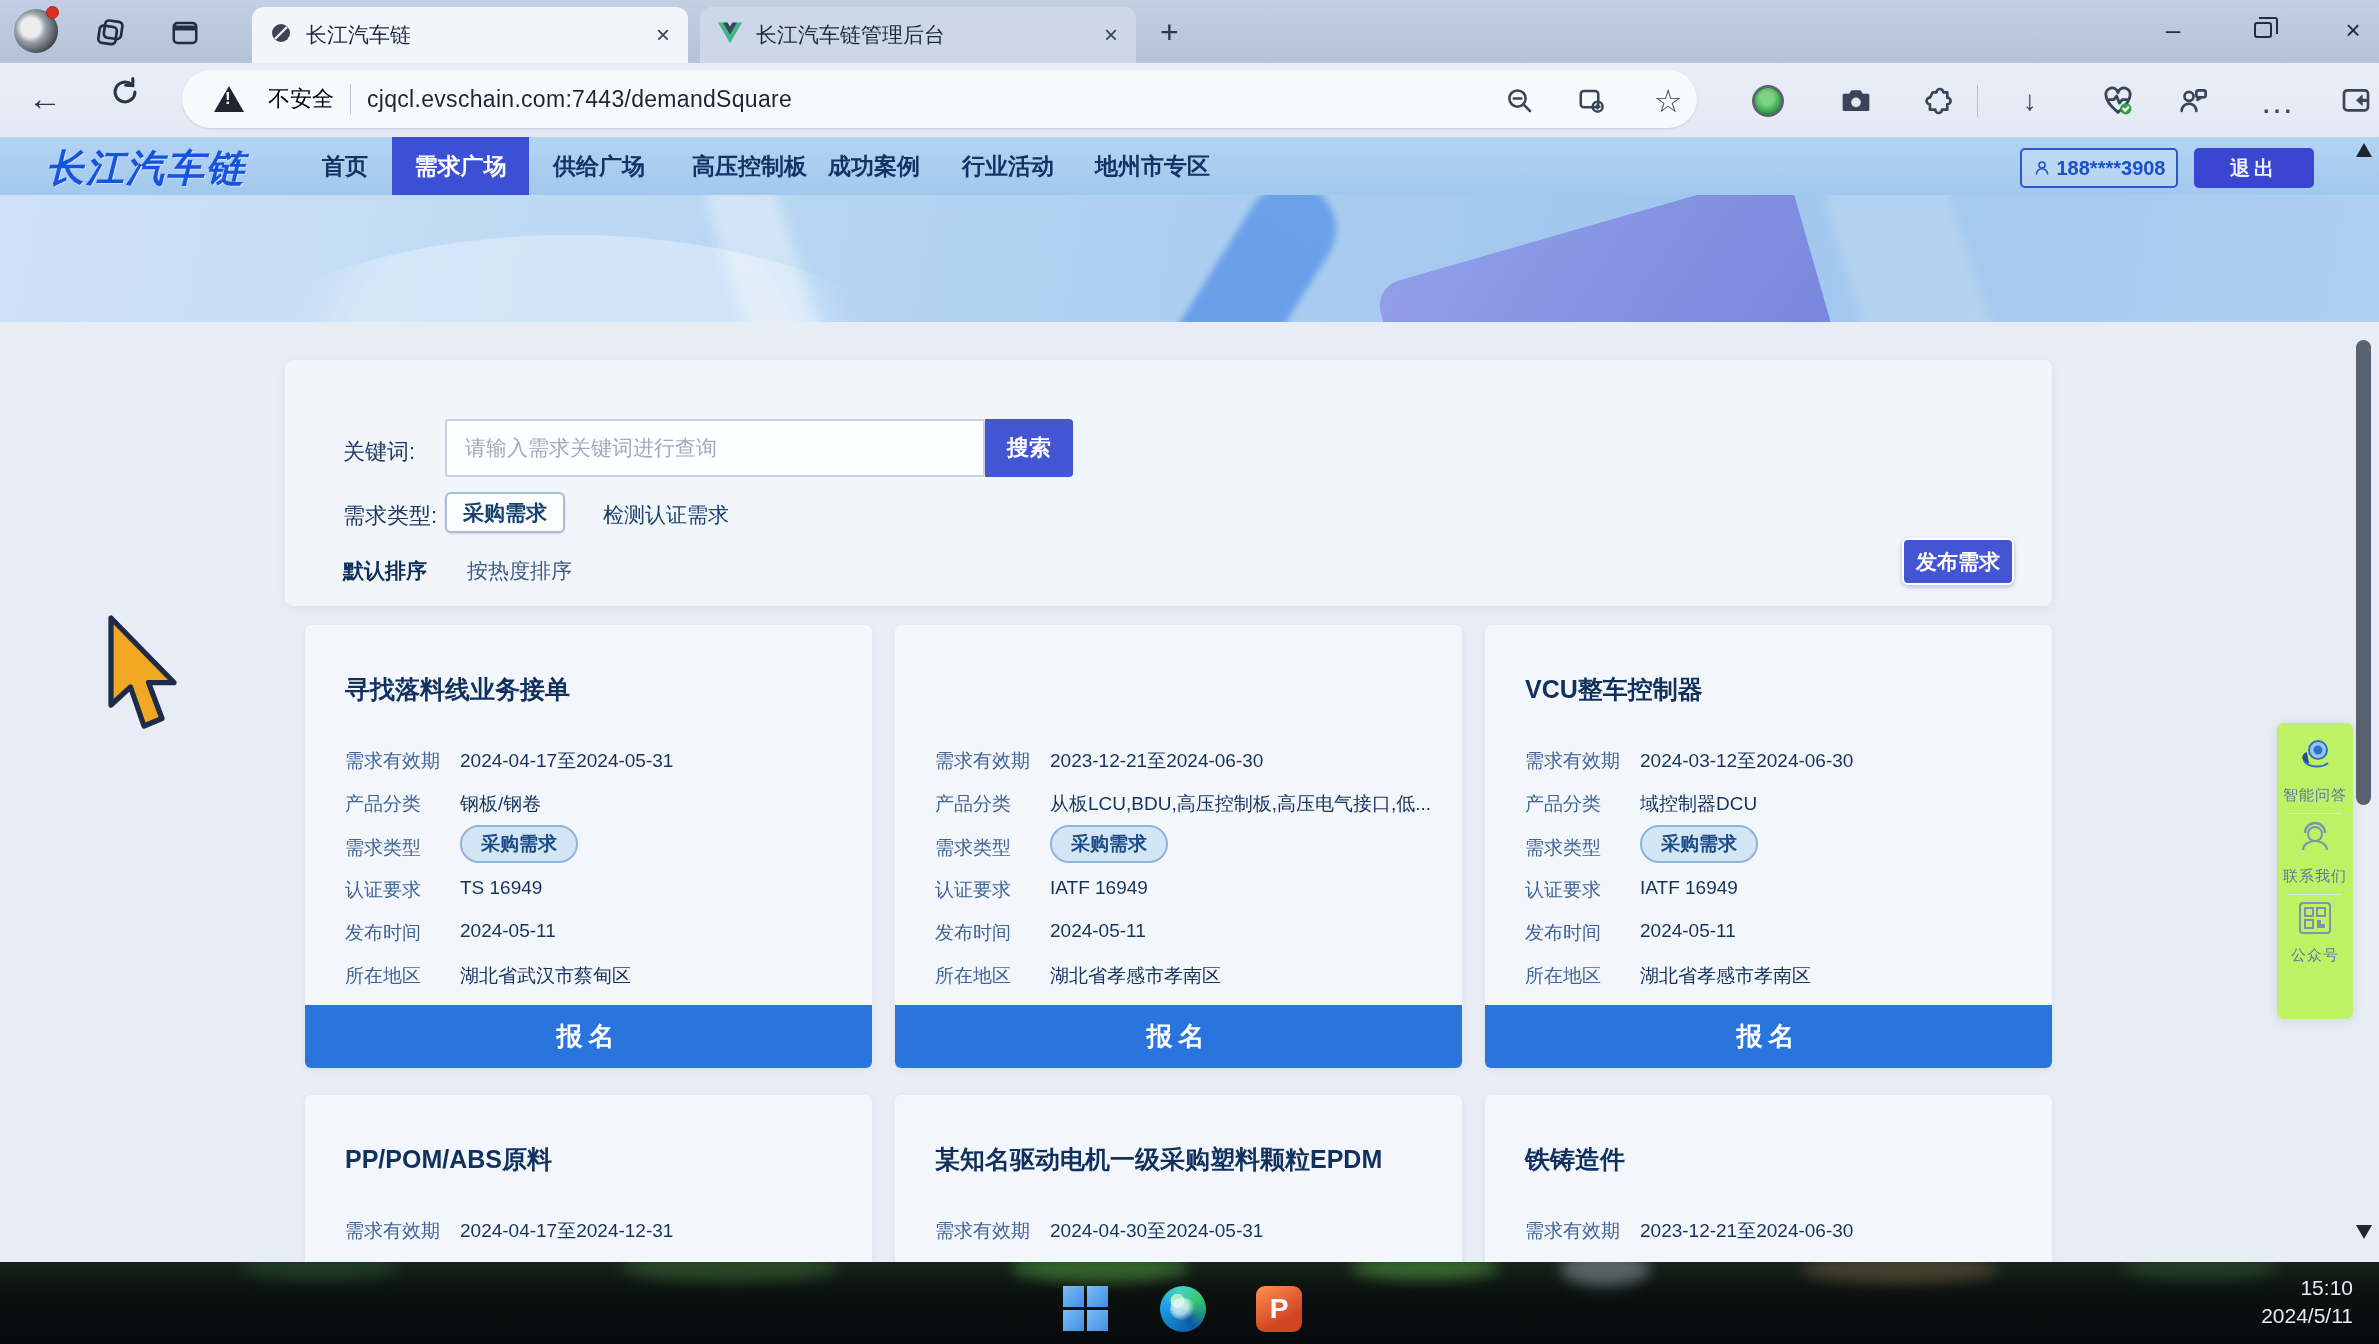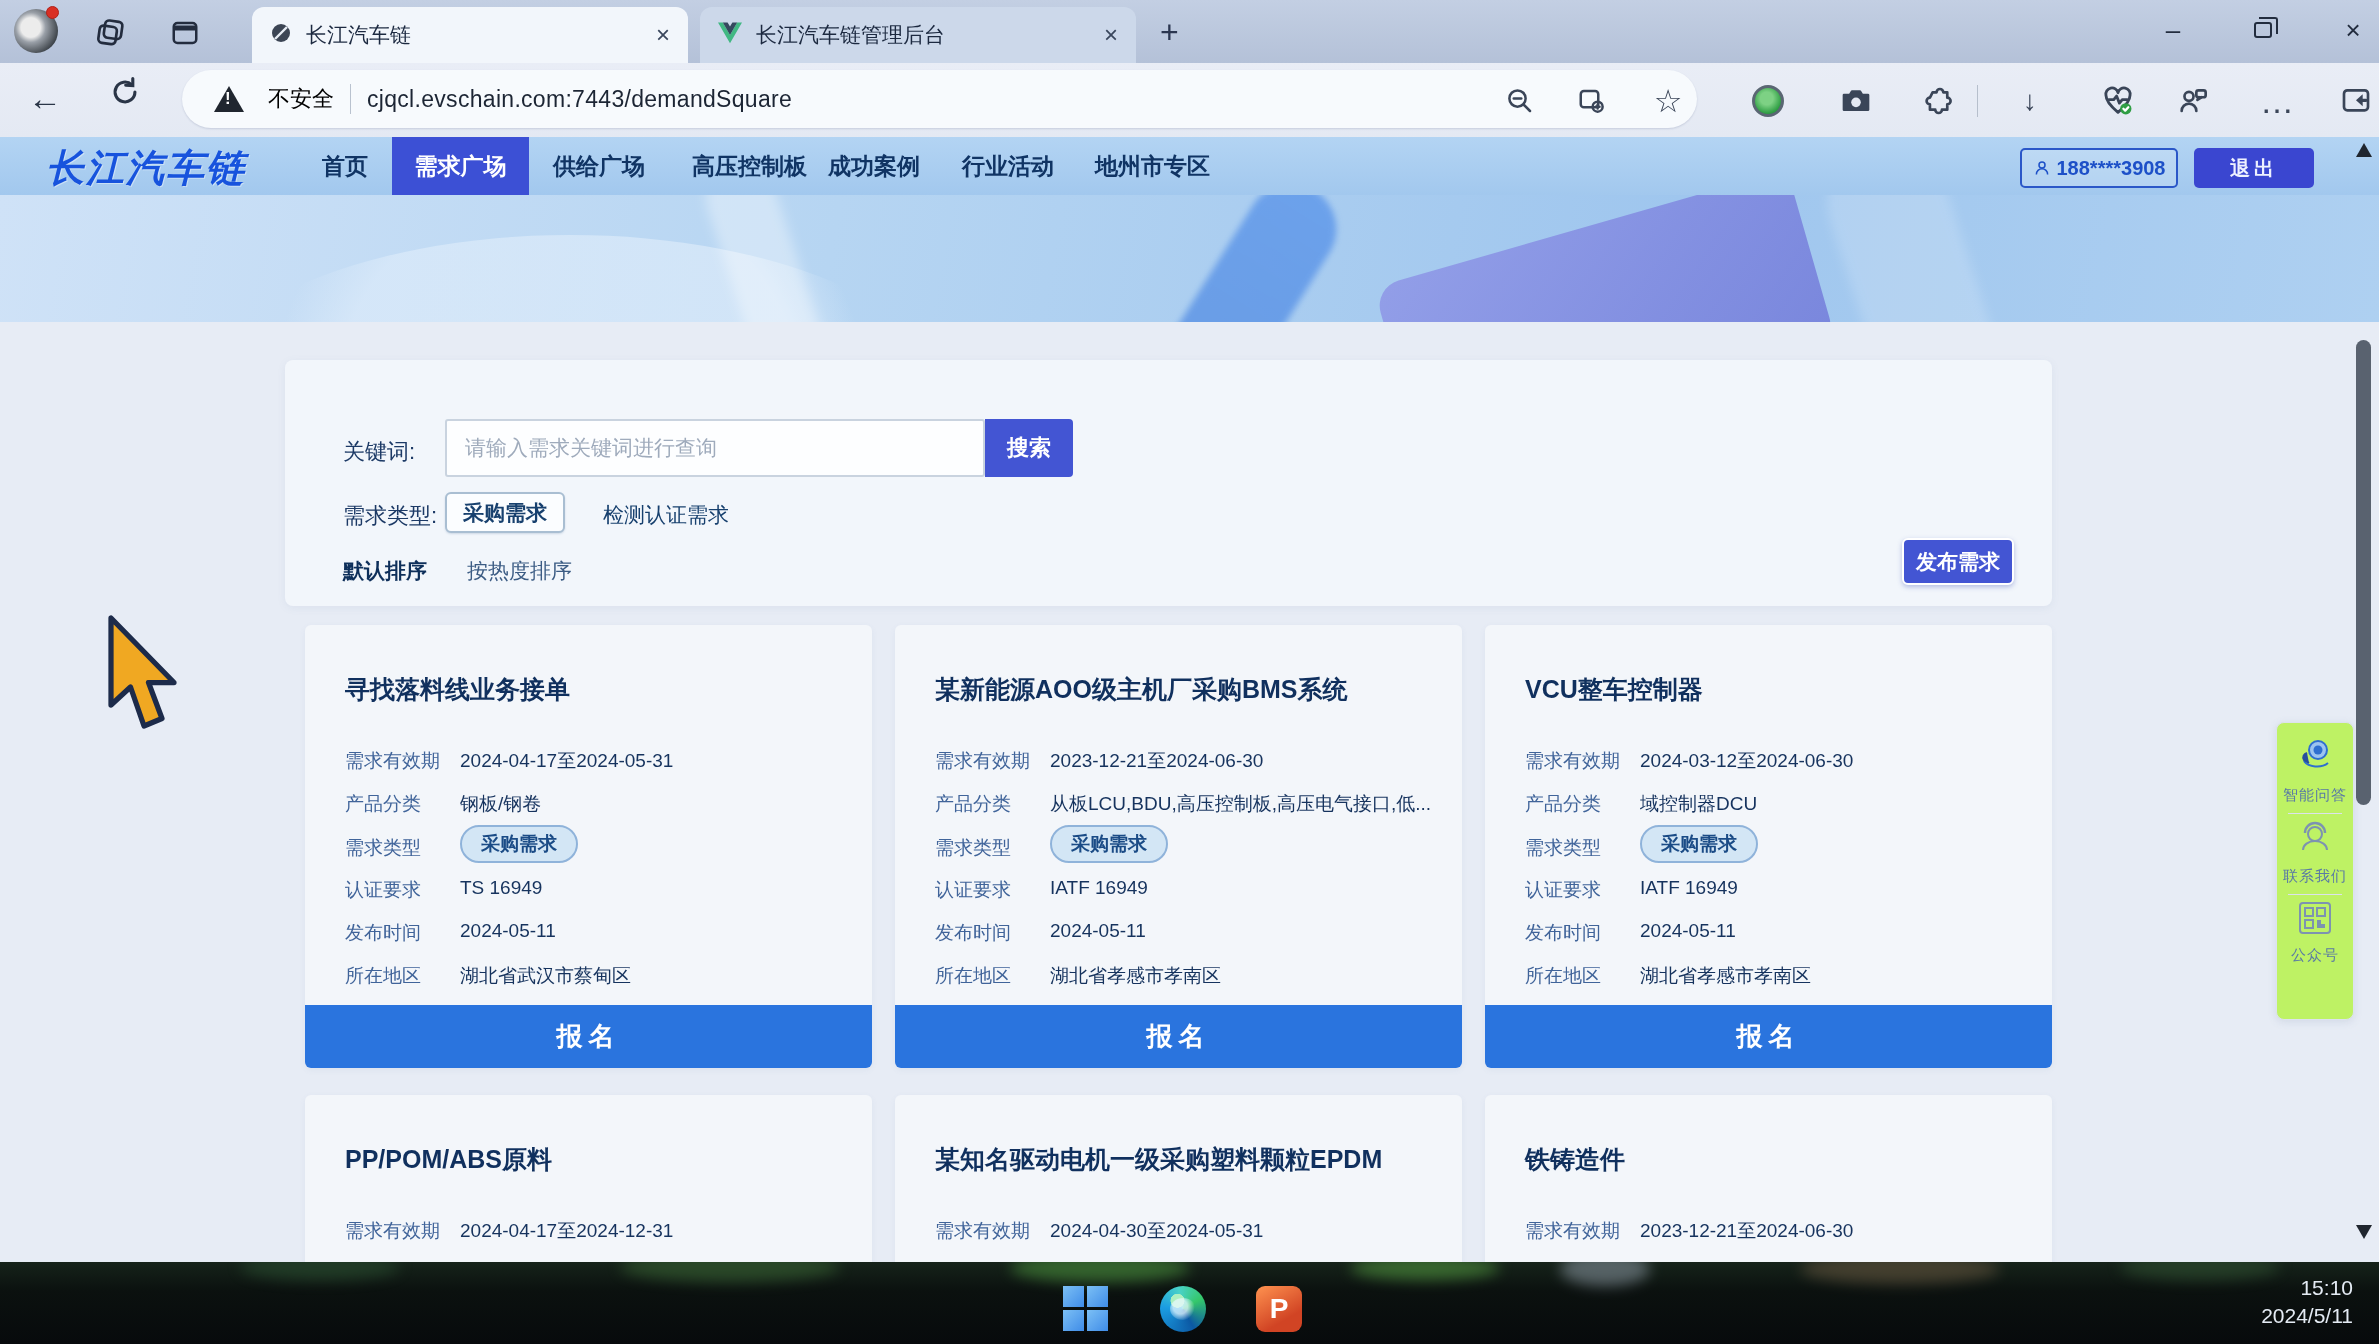--- a/index.html
+++ b/index.html
@@ -305,21 +305,20 @@
       <span class="crow-label" style="top:252px;">认证要求</span>
       <span class="crow-value" style="top:252px;">TS 16949</span>
       <span class="crow-label" style="top:295px;">发布时间</span>
       <span class="crow-value" style="top:295px;">2024-05-11</span>
       <span class="crow-label" style="top:338px;">所在地区</span>
       <span class="crow-value" style="top:338px;">湖北省武汉市蔡甸区</span>
       <div class="applybar">报名</div>
     </div>
 
     <div class="card r1 c2">
-      <div class="ctitle">某新能源AOO级主机厂采购BMS系统</div>
       <span class="crow-label" style="top:123px;">需求有效期</span>
       <span class="crow-value" style="top:123px;">2023-12-21至2024-06-30</span>
       <span class="crow-label" style="top:166px;">产品分类</span>
       <span class="crow-value" style="top:166px;">从板LCU,BDU,高压控制板,高压电气接口,低...</span>
       <span class="crow-label" style="top:210px;">需求类型</span>
       <div class="cpill">采购需求</div>
       <span class="crow-label" style="top:252px;">认证要求</span>
       <span class="crow-value" style="top:252px;">IATF 16949</span>
       <span class="crow-label" style="top:295px;">发布时间</span>
       <span class="crow-value" style="top:295px;">2024-05-11</span>

